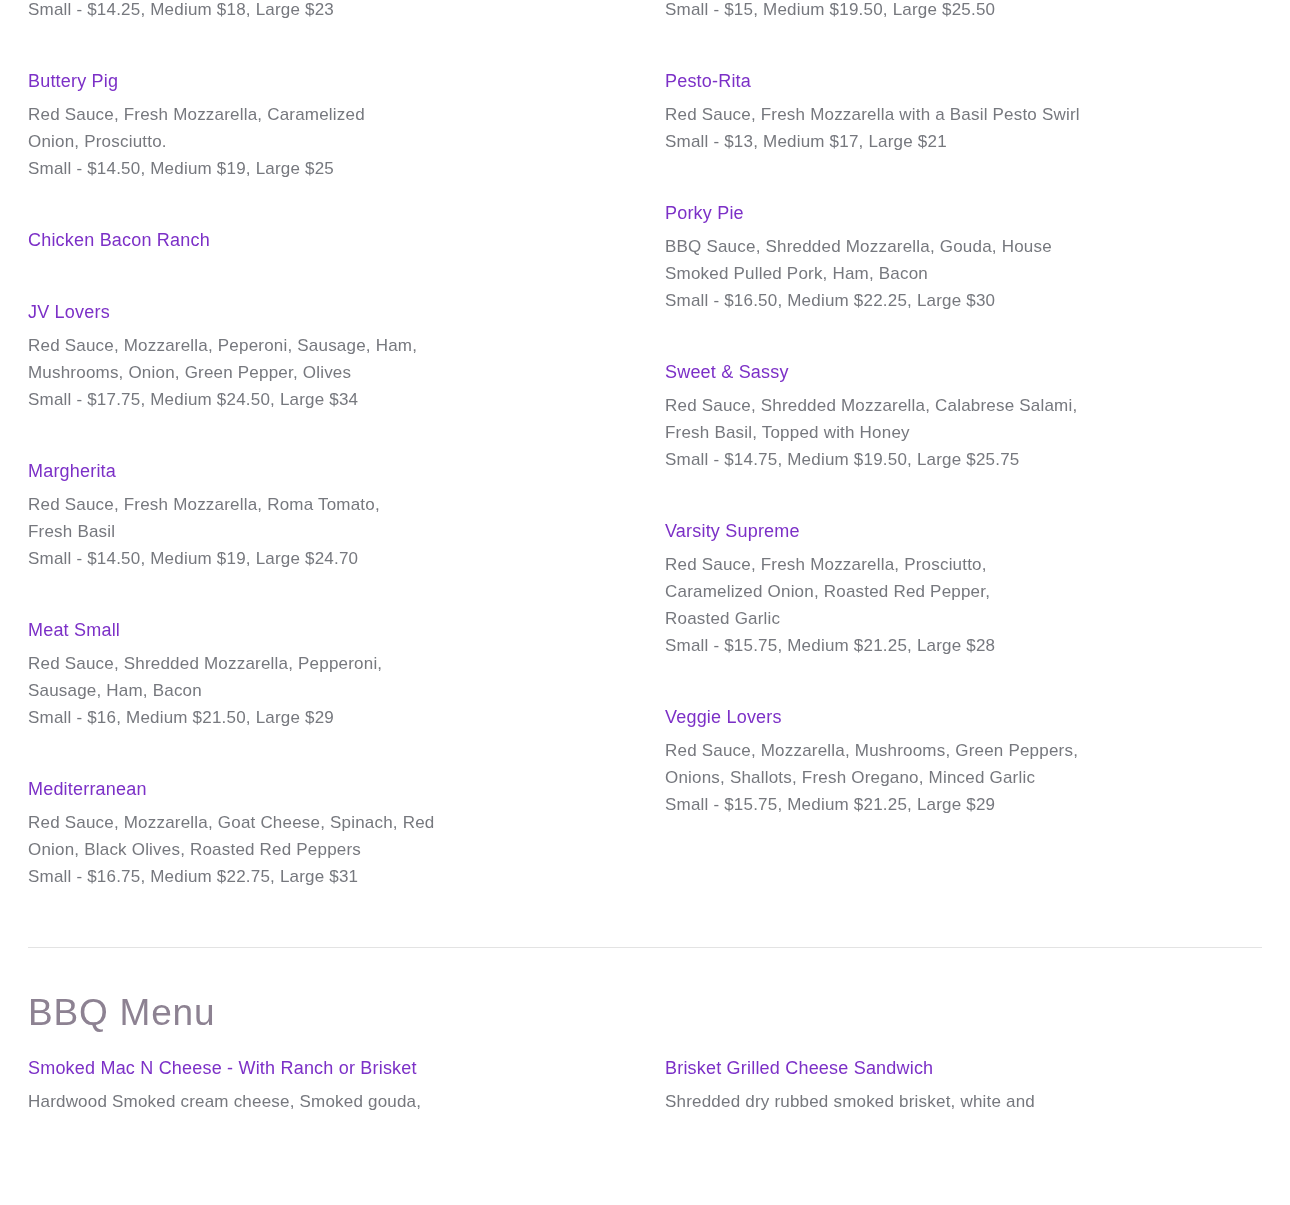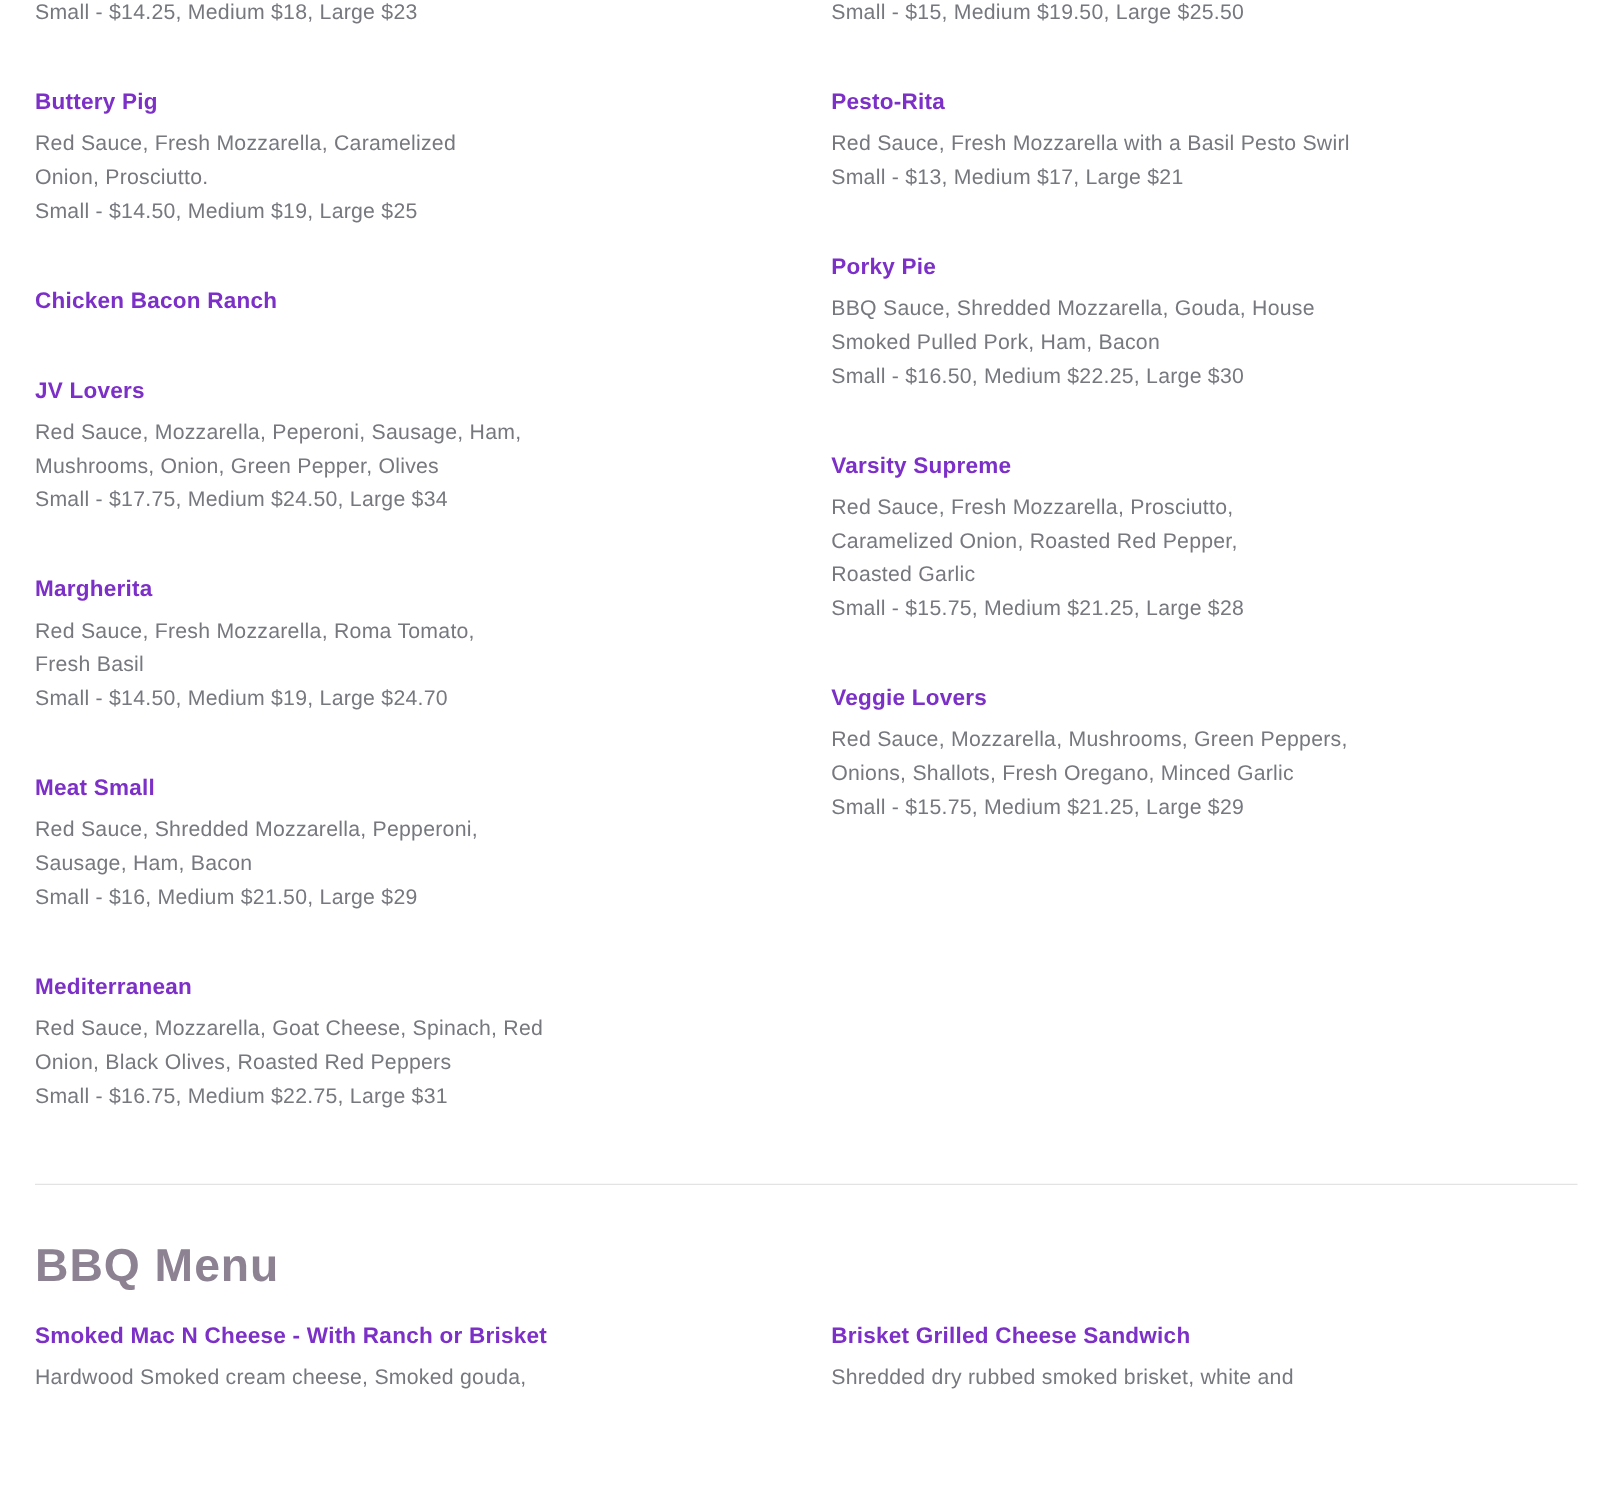--- a/index.html
+++ b/index.html
@@ -29,41 +29,41 @@
   .menu-col {
     min-width: 0;
   }
   .menu-item {
     margin: 0 0 45px 0;
   }
   .item-name {
     margin: 0 0 6px 0;
     font-size: 18px;
     line-height: 27px;
-    font-weight: 700;
+    font-weight: 400;
     letter-spacing: 0.2px;
     color: var(--c-name, #7c30c7);
   }
   .item-desc {
     margin: 0;
     font-size: 17px;
     line-height: 27px;
     letter-spacing: 0.2px;
     color: var(--c-desc, #76787e);
   }
   .section-divider {
     border: none;
     border-top: 1px solid var(--c-divider, #e3e3e3);
     margin: 12px 0 0 0;
   }
   .section-title {
     margin: 41px 0 18px 0;
     font-size: 37px;
     line-height: 48px;
-    font-weight: 700;
+    font-weight: 400;
     letter-spacing: 0.8px;
     color: var(--c-title, #8d8292);
   }
 </style>
 </head>
 <body>
 
 <div class="page">
 
   <section class="menu-grid pizza">
@@ -101,20 +101,24 @@
         </article>
         <article class="menu-item">
           <h3 class="item-name">Pesto-Rita</h3>
           <p class="item-desc">Red Sauce, Fresh Mozzarella with a Basil Pesto Swirl<br>Small - $13, Medium $17, Large $21</p>
         </article>
         <article class="menu-item">
           <h3 class="item-name">Porky Pie</h3>
           <p class="item-desc">BBQ Sauce, Shredded Mozzarella, Gouda, House<br>Smoked Pulled Pork, Ham, Bacon<br>Small - $16.50, Medium $22.25, Large $30</p>
         </article>
         <article class="menu-item">
+          <h3 class="item-name">Sweet &amp; Sassy</h3>
+          <p class="item-desc">Red Sauce, Shredded Mozzarella, Calabrese Salami,<br>Fresh Basil, Topped with Honey<br>Small - $14.75, Medium $19.50, Large $25.75</p>
+        </article>
+        <article class="menu-item">
           <h3 class="item-name">Varsity Supreme</h3>
           <p class="item-desc">Red Sauce, Fresh Mozzarella, Prosciutto,<br>Caramelized Onion, Roasted Red Pepper,<br>Roasted Garlic<br>Small - $15.75, Medium $21.25, Large $28</p>
         </article>
         <article class="menu-item">
           <h3 class="item-name">Veggie Lovers</h3>
           <p class="item-desc">Red Sauce, Mozzarella, Mushrooms, Green Peppers,<br>Onions, Shallots, Fresh Oregano, Minced Garlic<br>Small - $15.75, Medium $21.25, Large $29</p>
         </article>
       </div>
   </section>
 

